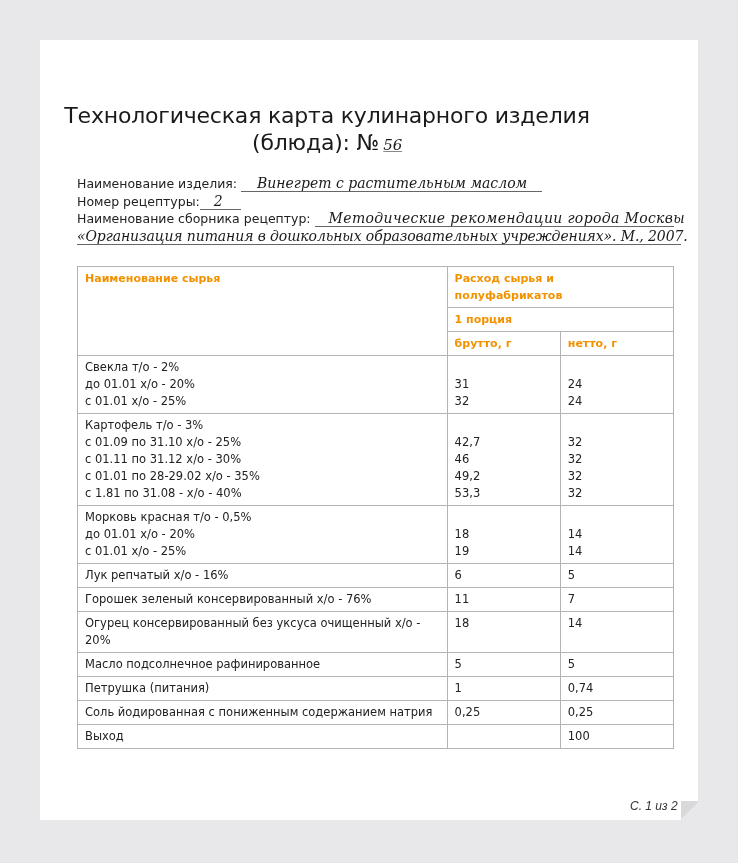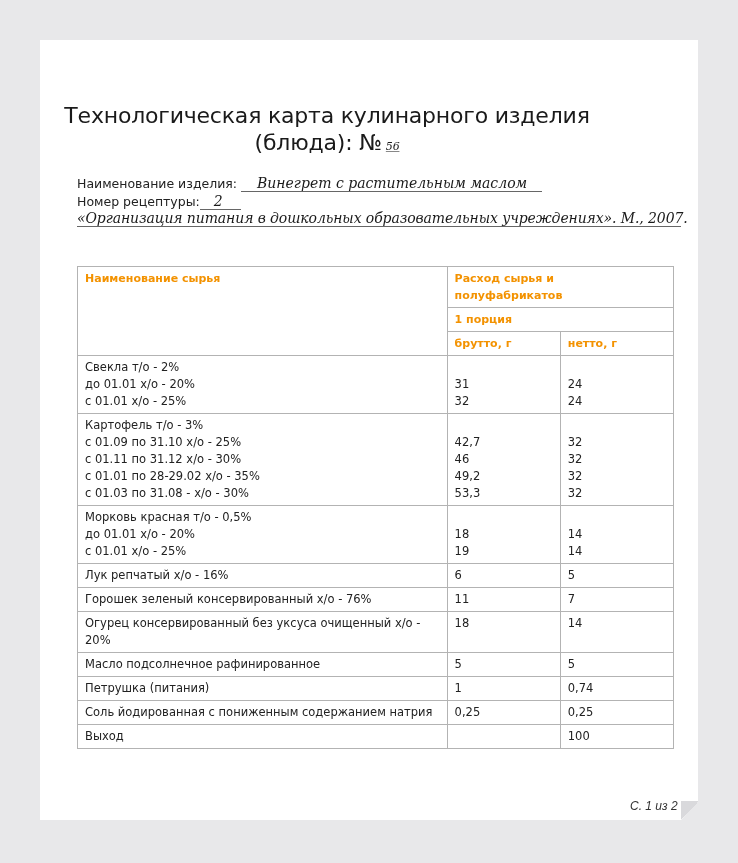--- a/index.html
+++ b/index.html
@@ -31,21 +31,21 @@
     text-align: center;
     font-size: 22px;
     line-height: 27px;
     font-weight: normal;
     color: #1a1a1a;
     letter-spacing: -0.2px;
   }
   .title .num {
     font-family: "DejaVu Serif", serif;
     font-style: italic;
-    font-size: 11px;
+    font-size: 15px;
     text-decoration: underline;
     text-decoration-color: #888;
     margin-left: 4px;
   }
   .fields {
     position: absolute;
     left: 37px; top: 135px;
     width: 610px;
     font-size: 12.5px;
     line-height: 17.5px;
@@ -111,20 +111,24 @@
     <div><span>(блюда): №</span><span class="num">56</span></div>
   </div>
 
   <div class="fields">
     <div class="fline">
       <span class="label">Наименование изделия:</span>
       <span class="hand f1">Винегрет с растительным маслом</span>
     </div>
     <div class="fline">
       <span class="label">Номер рецептуры:</span><span class="hand f2">2</span>
+    </div>
+    <div class="fline">
+      <span class="label">Наименование сборника рецептур:</span>
+      <span class="hand f3">Методические рекомендации города Москвы</span>
     </div>
     <div class="fline">
       <span class="hand f4">«Организация питания в дошкольных образовательных учреждениях». М., 2007.</span>
     </div>
   </div>
 
   <table class="recipe">
     <tbody id="recipe-body">
       <tr>
         <td class="hdr c1" rowspan="3">Наименование сырья</td>
@@ -153,21 +157,21 @@
             <span>24</span>
             <span>24</span>
           </td>
         </tr>
         <tr>
           <td class="multi">
             <span>Картофель т/о - 3%</span>
             <span>с 01.09 по 31.10 х/о - 25%</span>
             <span>с 01.11 по 31.12 х/о - 30%</span>
             <span>с 01.01 по 28-29.02 х/о - 35%</span>
-            <span>с 01.03 по 31.08 - х/о - 30%</span>
+            <span>с 1.81 по 31.08 - х/о - 40%</span>
           </td>
           <td class="multi">
             <span>&nbsp;</span>
             <span>42,7</span>
             <span>46</span>
             <span>49,2</span>
             <span>53,3</span>
           </td>
           <td class="multi">
             <span>&nbsp;</span>

